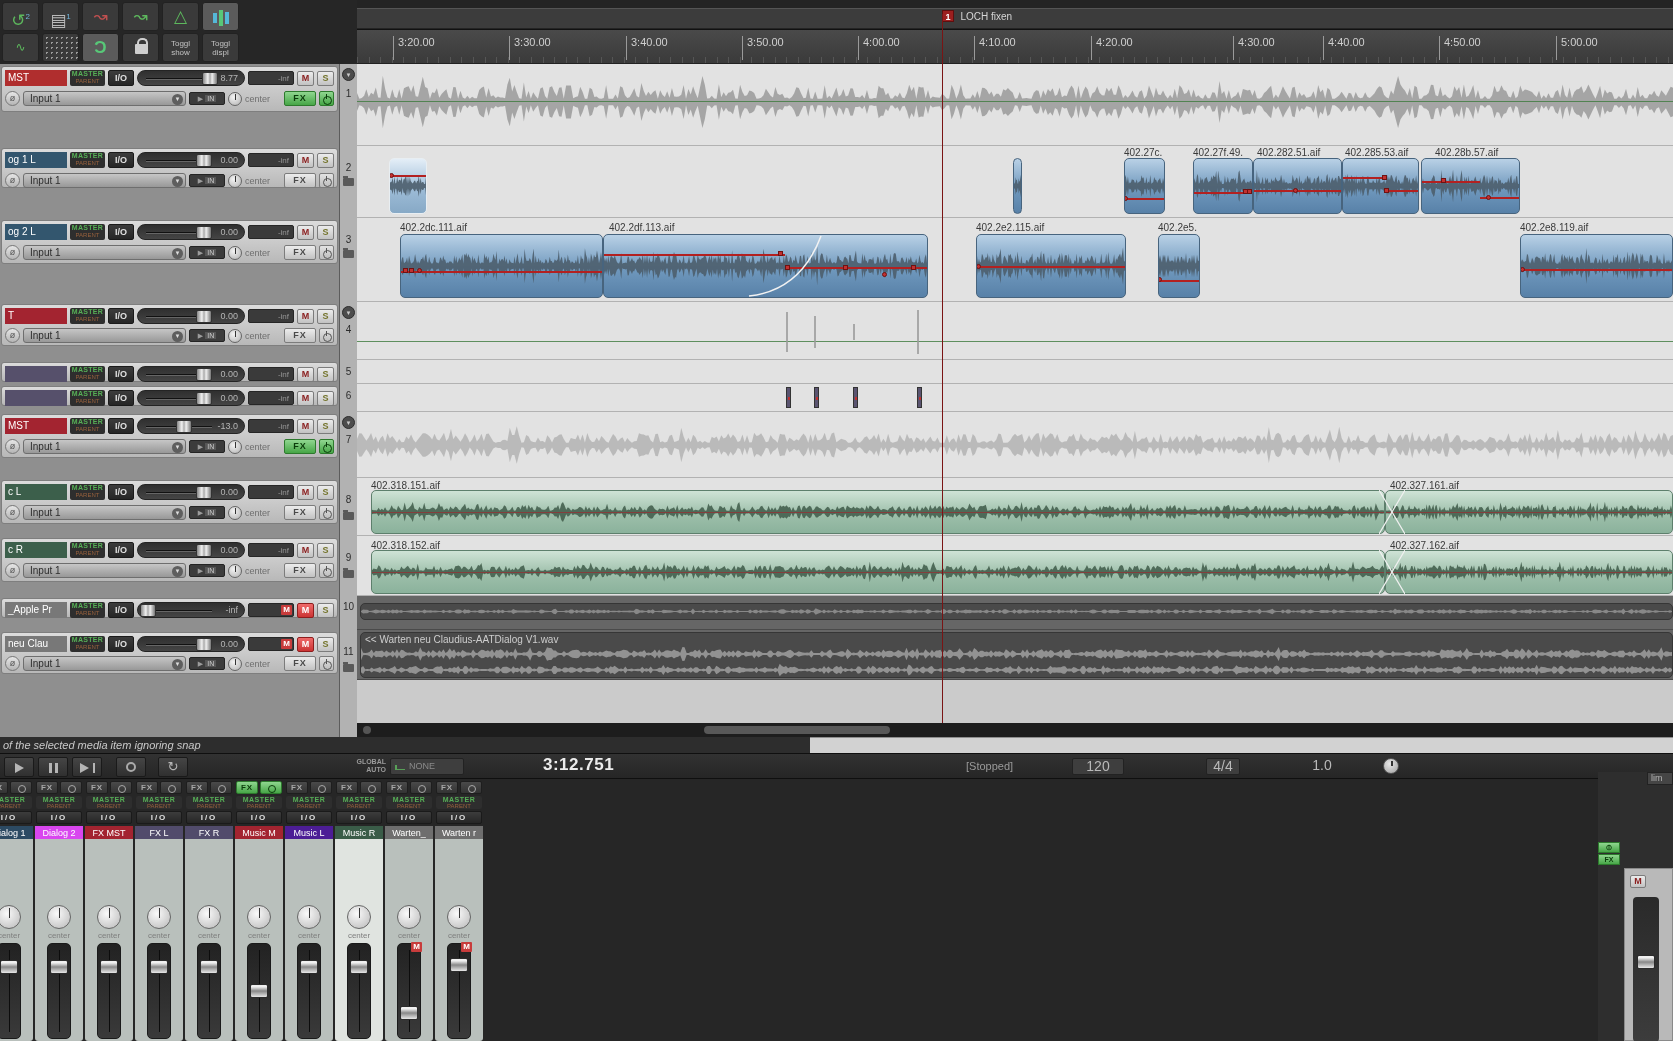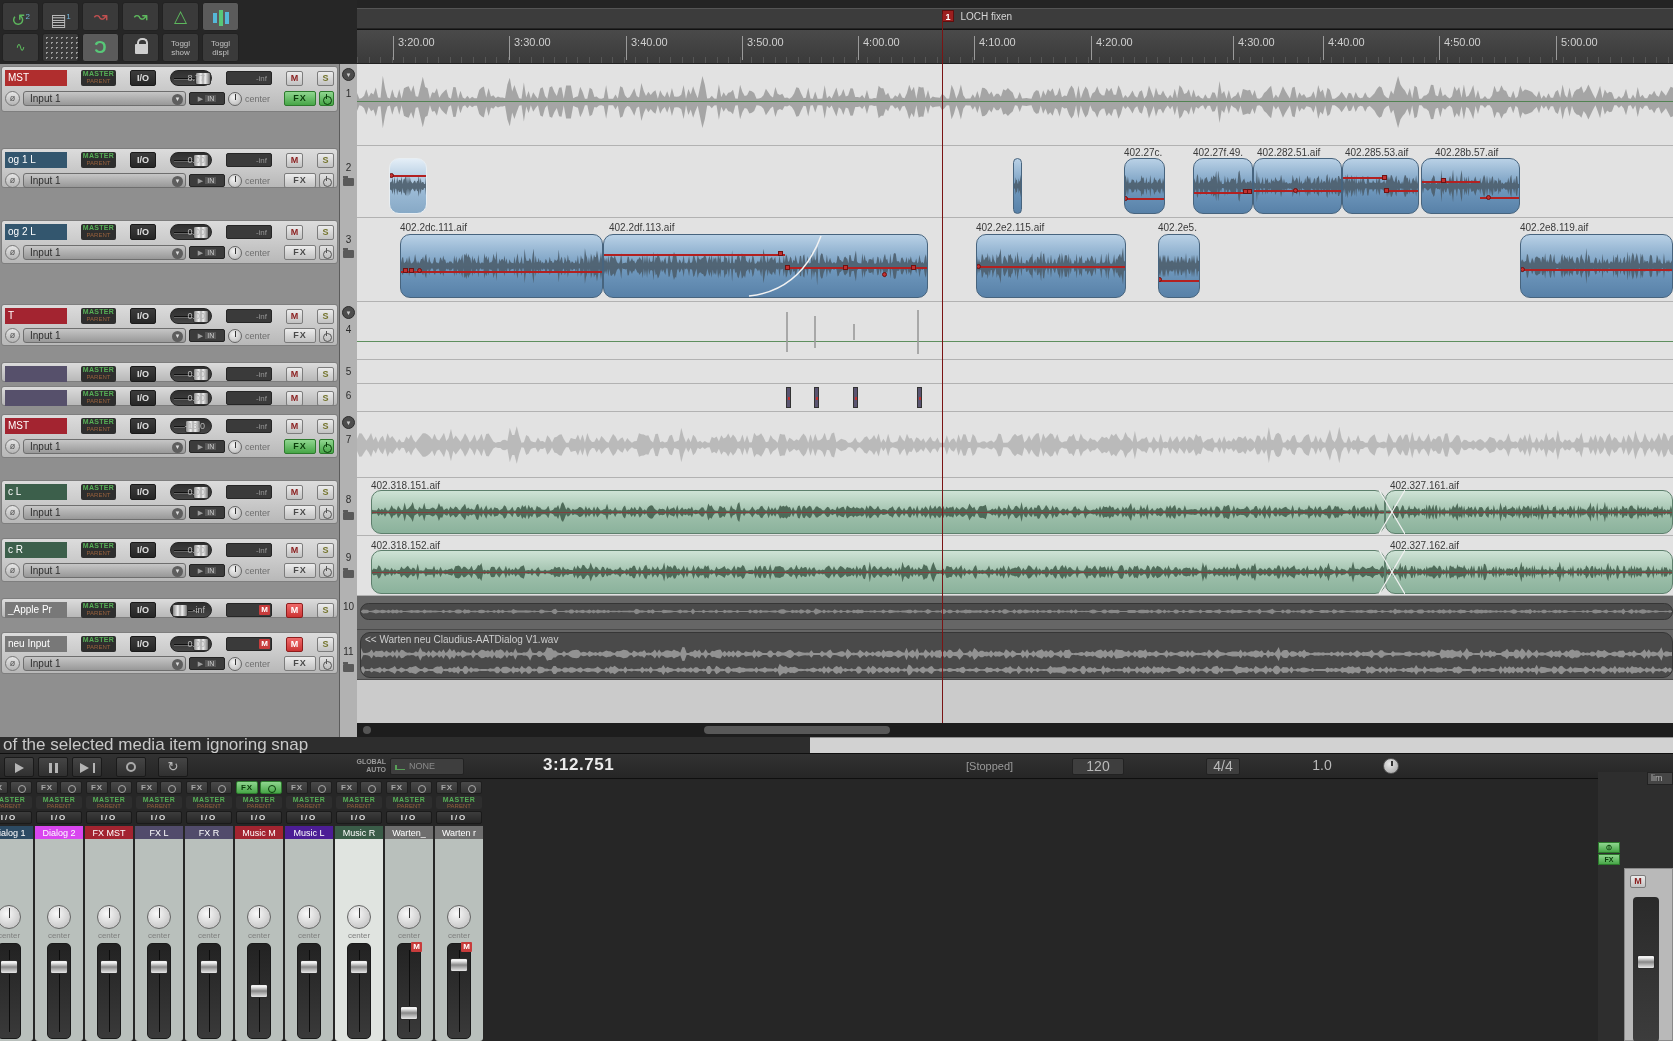--- a/index.html
+++ b/index.html
@@ -32,21 +32,21 @@
   .ruler { left:357px; top:30px; width:1316px; height:34px; background:linear-gradient(#4a4a4a,#3a3a3a);
     border-bottom:1px solid #222; }
   .ruler .minor { position:absolute; left:0; bottom:0; width:100%; height:6px;
     background:repeating-linear-gradient(90deg,#666 0 1px,transparent 1px 11.6px); opacity:.6; }
   .tick { position:absolute; top:6px; color:#cfcfcf; font-size:11px; padding-left:4px; border-left:1px solid #9a9a9a; height:24px; }
 
   
   .tcp { left:0; top:64px; width:339px; height:673px; background:#8f8f8f; }
   .panel { position:absolute; left:1px; width:337px; background:linear-gradient(#dcdcdc,#b8b8b8);
     border:1px solid #7e7e7e; border-radius:3px; }
-  .trow { position:absolute; left:3px; right:3px; top:2px; height:18px; display:flex; gap:14px; align-items:center; }
+  .trow { position:absolute; left:3px; right:3px; top:2px; height:18px; display:flex; gap:3px; align-items:center; }
   .trow2 { position:absolute; left:3px; right:3px; top:23px; height:17px; display:flex; gap:3px; align-items:center; }
   .tname { width:62px; height:16px; color:#fff; font-size:10px; line-height:16px; padding-left:3px;
     overflow:hidden; white-space:nowrap; }
   .badge { width:35px; height:16px; background:#2e2e2e; border-radius:2px; text-align:center; overflow:hidden; }
   .badge b { display:block; font-size:7px; line-height:8px; color:#56ae56; font-weight:bold; letter-spacing:.3px; }
   .badge i { display:block; font-size:6px; line-height:7px; color:#96603c; font-style:normal; }
   .iobtn { width:26px; height:16px; background:linear-gradient(#3c3c3c,#262626); border:1px solid #1a1a1a;
     border-radius:2px; color:#e0e0e0; font-size:9px; font-weight:bold; text-align:center; line-height:14px; }
   .fader { position:relative; flex:1; height:16px; background:linear-gradient(#2f2f2f,#454545);
     border-radius:8px; border:1px solid #242424; }
@@ -96,43 +96,43 @@
   
   .arrange { left:357px; top:64px; width:1316px; height:659px; background:#d6d6d6; overflow:hidden; }
   .row { position:absolute; left:0; width:1316px; background:#e2e2e2; border-bottom:1px solid #b2b2b2; }
   .row.dark { background:#666; border-bottom-color:#4a4a4a; }
   .row.filler { background:#cbcbcb; border-bottom:none; }
   .wave { display:block; }
   svg.wave { width:100%; height:100%; }
   .lanewave { position:absolute; left:0; width:100%; }
   .gline { position:absolute; left:0; width:100%; height:1px; background:#3d7a3d; opacity:.8; }
   .ilabel { position:absolute; font-size:10px; color:#3a3a3a; white-space:nowrap; }
-  .item { position:absolute; border-radius:10px; overflow:hidden; }
+  .item { position:absolute; border-radius:5px; overflow:hidden; }
   .item.blue { background:linear-gradient(#b9d1e6,#6f98bd 55%,#5881a8); border:1px solid #47647e; color:#4c5e6d; }
   .item.blue.sel { background:linear-gradient(#e4eef7,#9dbcd7 55%,#87a9c6); border:1px solid #e8eef2; }
   .item.green { background:linear-gradient(#cfe3d6,#9dbfaa 55%,#8bb29c); border:1px solid #5d7f6c; color:#45604f; }
   .item.green:before { content:""; position:absolute; left:0; right:0; top:50%; height:1px; background:#8b3a3a; opacity:.9; z-index:2; }
   .item.dark { background:#4a4a4a; border:1px solid #363636; color:#8f8f8f; }
   .item .wavebox { position:absolute; left:0; right:0; top:0; bottom:0; }
   .dlabel { position:absolute; left:4px; top:1px; font-size:10px; color:#cdcdcd; white-space:nowrap; z-index:3; }
   .env { position:absolute; height:2px; background:#b32020; z-index:4; }
   .ep { position:absolute; width:5px; height:5px; background:#c23030; border:1px solid #6e1212; z-index:5; }
   .ep.rd { border-radius:50%; }
   .fadearc, .xfade { position:absolute; z-index:6; }
   .spike { position:absolute; width:2px; background:#9a9a9a; opacity:.8; }
   .mini { position:absolute; width:5px; background:#5a5470; border:1px solid #333; }
   .mini:after { content:""; position:absolute; left:1px; top:45%; width:2px; height:3px; background:#c03030; }
   .playhead { left:942px; top:14px; width:1px; height:709px; background:#7a1414; z-index:40; }
 
   
   .hscroll { left:357px; top:723px; width:1316px; height:14px; background:#1d1d1d; }
   .hcap { position:absolute; top:3px; width:8px; height:8px; border-radius:50%; background:#555; }
   .hthumb { position:absolute; left:347px; top:3px; width:186px; height:8px; border-radius:4px; background:#585858; }
-  .helpL { left:0; top:737px; width:810px; height:16px; background:#2d2d2d; color:#c9c9c9; font-size:17px;
-    line-height:16px; padding-left:3px; }
+  .helpL { left:0; top:737px; width:810px; height:16px; background:#2d2d2d; color:#c9c9c9; font-size:11px;
+    line-height:16px; padding-left:3px;font-style:italic; }
   .helpR { left:810px; top:737px; width:863px; height:16px; background:#d2d2d2; border-top:1px solid #8e8e8e; }
 
   
   .transport { left:0; top:753px; width:1673px; height:26px; background:linear-gradient(#323232,#262626);
     border-top:1px solid #0f0f0f; border-bottom:1px solid #0f0f0f; }
   .tpbtn { position:absolute; top:3px; width:30px; height:20px; background:linear-gradient(#454545,#303030);
     border:1px solid #1a1a1a; border-radius:2px; }
   .tri { position:absolute; left:10px; top:5px; width:0; height:0; border-left:9px solid #b5b5b5;
     border-top:5px solid transparent; border-bottom:5px solid transparent; }
   .pbars i { position:absolute; top:5px; width:3px; height:10px; background:#b5b5b5; }
@@ -540,21 +540,21 @@
         <span class="meter">
             <b class="mchip">M</b>
           </span>
         <span class="mbtn lit">M</span>
         <span class="sbtn">S</span>
       </div>
     </div>
 
     <div class="panel" style="top:568px;height:42px">
       <div class="trow">
-        <span class="tname" style="background:#787878">neu Input</span>
+        <span class="tname" style="background:#787878">neu Clau</span>
         <span class="badge">
             <b>MASTER</b>
             <i>PARENT</i>
           </span>
         <span class="iobtn">I/O</span>
         <span class="fader">
             <i class="groove"></i>
             <b class="cap" style="left:55%"></b>
             <em class="val">0.00</em>
           </span>

